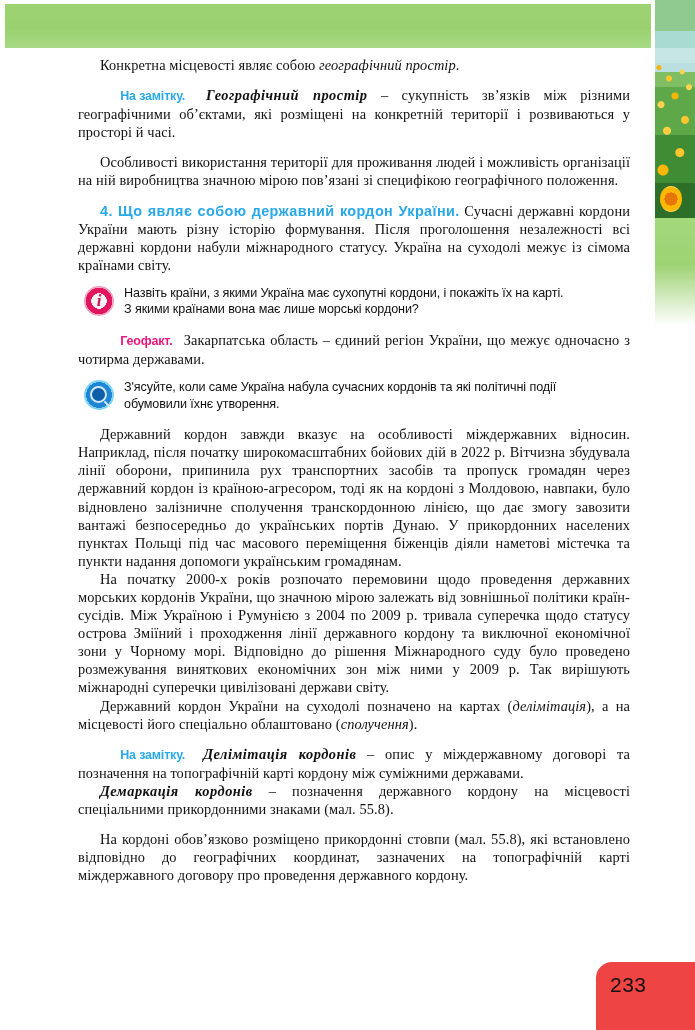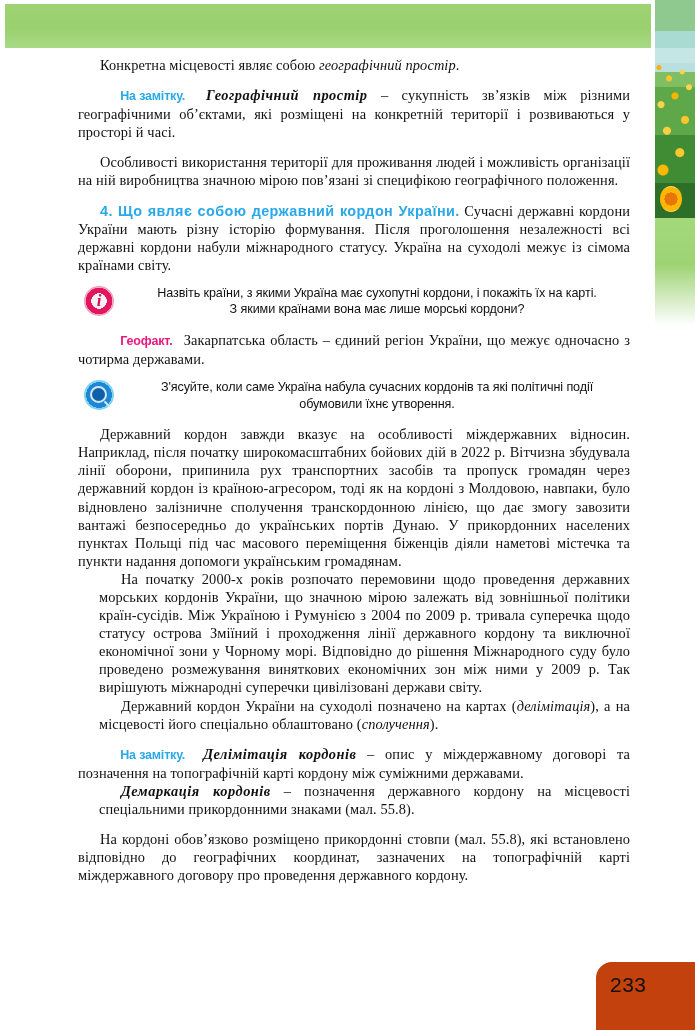--- a/index.html
+++ b/index.html
@@ -70,21 +70,21 @@
   p{
     margin:0 0 0 0;
     font-size:14.4px;line-height:18.1px;
     text-align:justify;
     text-indent:22px;
     color:#111;
     letter-spacing:.1px;
     -webkit-hyphens:none;hyphens:none;
   }
   p.gap{margin-top:12px;}
-  p.tight{margin-top:0;margin-left:21px;}
+  p.tight{margin-top:0;}
 
   .ital{font-style:italic;}
   .bolditalic{font-weight:700;font-style:italic;letter-spacing:.5px;}
 
   
   .rubric-note,.rubric-fact{
     font-family:"Liberation Sans", sans-serif;
     font-weight:700;
     font-size:13.6px;
     letter-spacing:-.2px;
@@ -103,21 +103,21 @@
   
   .callout{
     position:relative;
     margin-top:11px;
     padding-left:46px;
     min-height:34px;
   }
   .callout .txt{
     font-family:"Liberation Sans", sans-serif;
     font-size:12.6px;line-height:16.4px;
-    color:#111;text-indent:0;text-align:center;
+    color:#111;text-indent:0;text-align:left;
     margin:0;letter-spacing:-.1px;
   }
   .icon-circle{
     position:absolute;left:6px;top:1px;
     width:30px;height:30px;border-radius:50%;
   }
   .icon-info{
     background:
       radial-gradient(circle at 50% 50%, #f5f0f2 0 36%, #e2155f 37% 62%, #f7a7c6 63% 80%, #e7649b 81% 100%);
     box-shadow:inset 0 0 0 1px rgba(0,0,0,.05);
@@ -142,21 +142,21 @@
   }
   .mag::after{
     content:"";position:absolute;right:-6px;bottom:-5px;
     width:8px;height:2.4px;background:#cfe9f7;border-radius:2px;
     transform:rotate(45deg);
   }
 
   
   .page-badge{
     position:absolute;left:596px;top:962px;width:99px;height:68px;
-    background:#c2410c;border-top-left-radius:16px;text-align:center;
+    background:#ef4444;border-top-left-radius:16px;text-align:center;
   }
   .page-badge span{
     position:absolute;left:14px;top:11px;
     font-family:"Liberation Sans", sans-serif;
     font-size:21px;font-weight:400;color:#111;letter-spacing:.5px;
   }
 </style>
 </head>
 <body>
 

